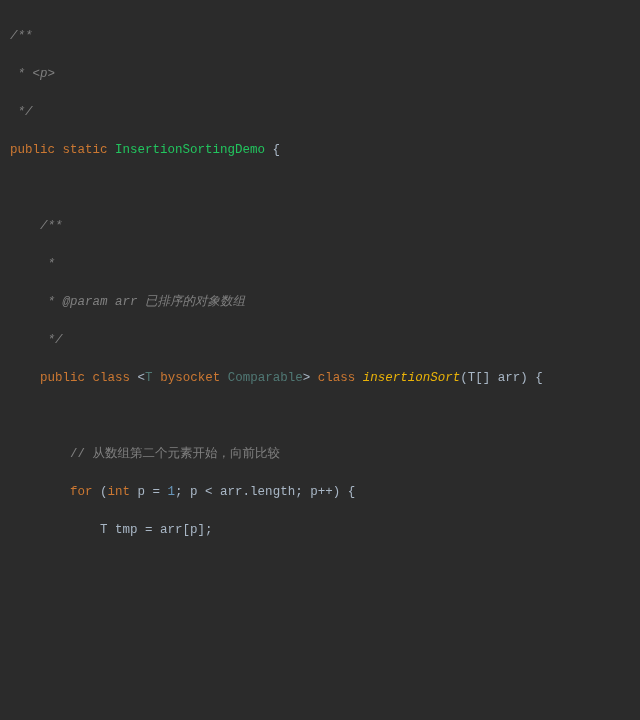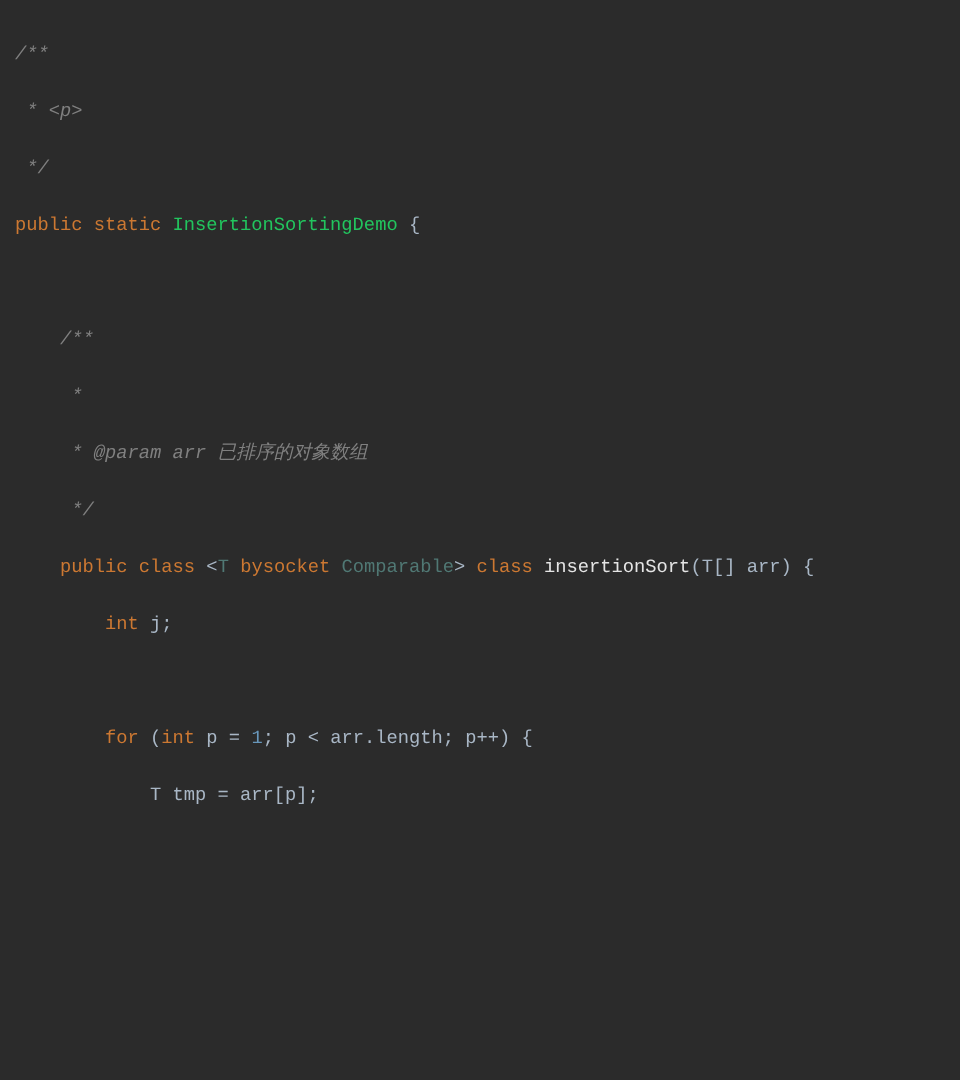--- a/index.html
+++ b/index.html
@@ -15,42 +15,42 @@
     line-height: 1.52;
   }
   .code-area {
     padding: 8px 10px;
     white-space: pre;
     position: relative;
   }
   .line { display: block; }
   .doc { color: #808080; font-style: italic;}
   .kw { color: #cc7832; font-family: Liberation Mono, monospace; }
-  .method { color: #e5e5e5; }
+  .method { color: #eab308; font-style: italic; }
   .num { color: #6897bb; }
   .cmt { color: #808080; }
   .generic { color: #507874; }
   .purple { color: #22c55e; }
 </style>
 </head>
 <body>
 
 <div class="code-area">
 <span class="line doc">/**</span>
 <span class="line doc"> * &lt;p&gt;</span>
 <span class="line doc"> */</span>
 <span class="line"><span class="kw">public</span> <span class="kw">static</span> <span class="purple">InsertionSortingDemo</span> <span>{</span></span>
 <span class="line"> </span>
 <span class="line doc">    <span>/**</span></span>
 <span class="line doc">    <span> *</span></span>
 <span class="line doc">    <span> * @param</span><span> arr 已排序的对象数组</span></span>
 <span class="line doc">    <span> */</span></span>
 <span class="line">    <span class="kw">public</span> <span class="kw">class</span> <span>&lt;</span><span class="generic">T</span> <span class="kw">bysocket</span> <span class="generic">Comparable</span><span>&gt;</span> <span class="kw">class</span> <span class="method">insertionSort</span><span>(T[] arr) {</span></span>
-<span class="line">        <span class="kw">int</span> <span>j;</span></span>
 <span class="line"> </span>
+<span class="line cmt">        <span>// 从数组第二个元素开始，向前比较</span></span>
 <span class="line">        <span class="kw">for</span> <span>(</span><span class="kw">int</span><span> p = </span><span class="num">1</span><span>; p &lt; arr.length; p++) {</span></span>
 <span class="line">            <span>T tmp = arr[p];</span></span>
 
 
 
 
 
 
 
 

